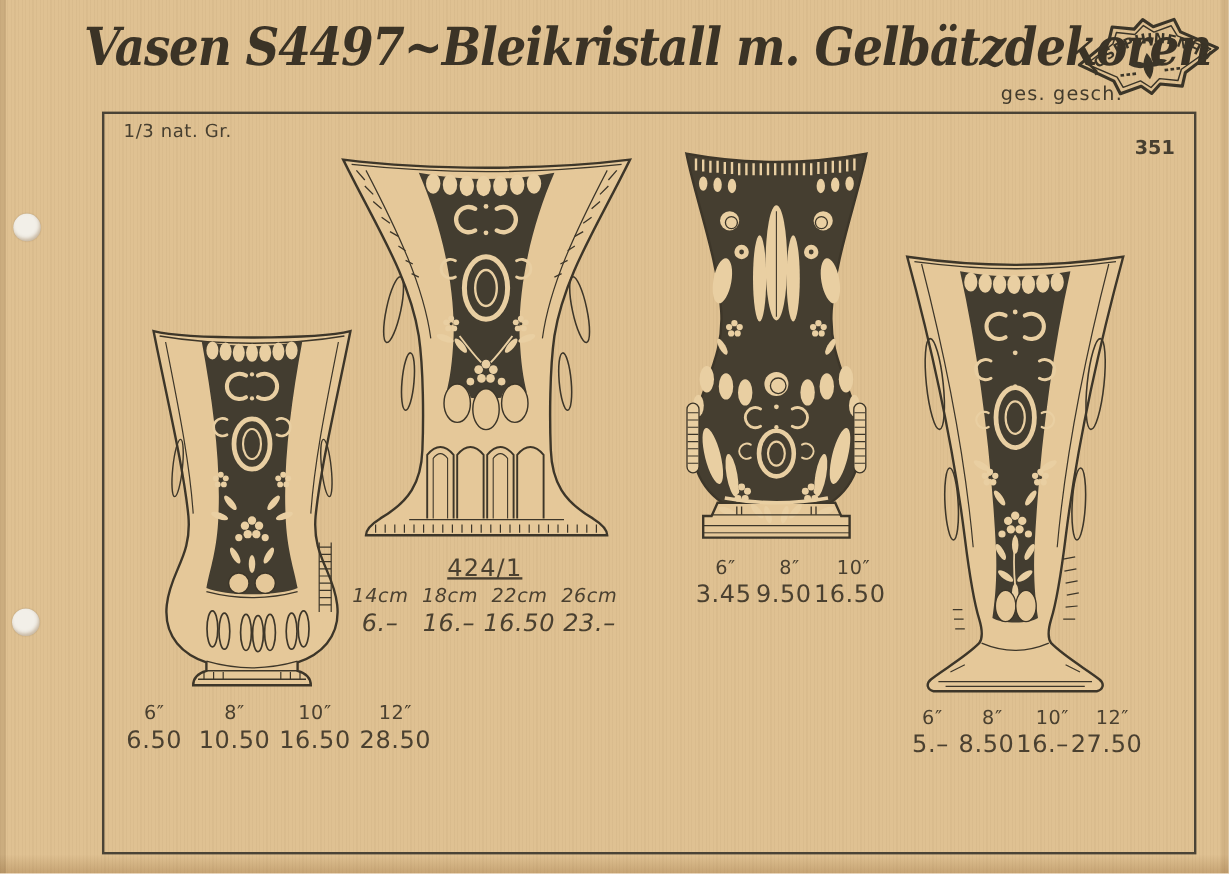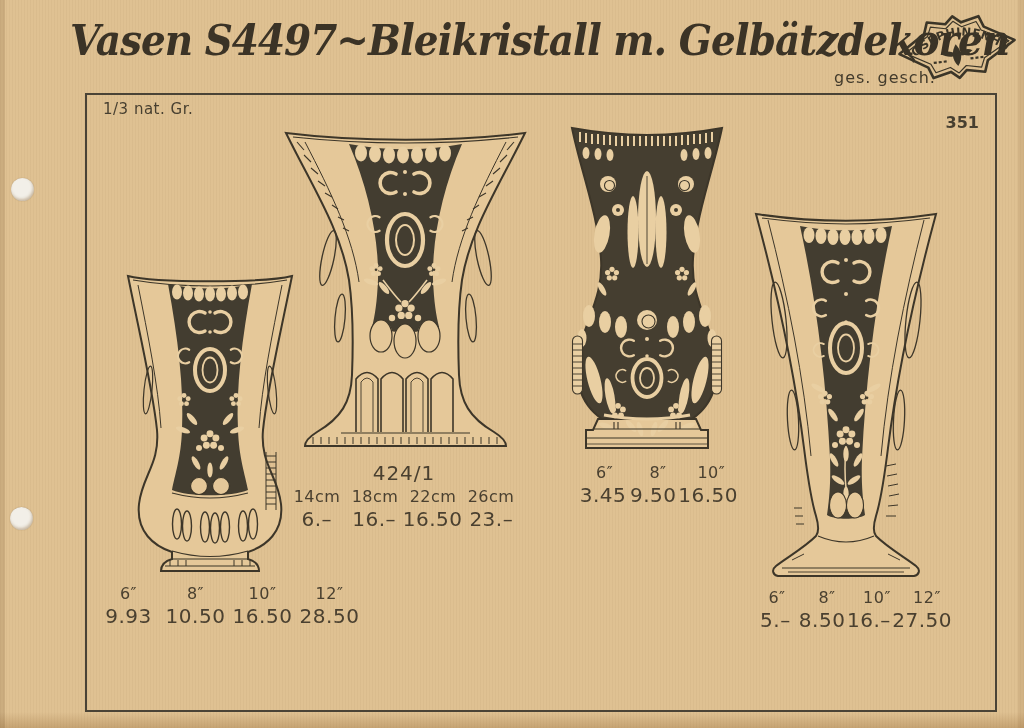--- a/index.html
+++ b/index.html
@@ -32,28 +32,28 @@
   .scale-note{position:absolute;left:16px;top:5px;font-size:15px;letter-spacing:.5px;color:#473f30;}
   .page-number{position:absolute;right:16px;top:18px;font-size:16px;color:#473f30;font-weight:bold;}
 
   .vase{position:absolute;}
   #vase1{left:120px;top:272px;}
   #vase2{left:283px;top:130px;}
   #vase3{left:556px;top:124px;}
   #vase4{left:748px;top:208px;}
 
   .caption{position:absolute;text-align:center;letter-spacing:.5px;}
-  .caption .model{font-size:20px;line-height:22px;margin-bottom:3px;letter-spacing:1px;}
+  .caption .model{font-size:20px;line-height:22px;margin-bottom:3px;letter-spacing:1px;text-decoration:underline;}
   .caption .grid{display:grid;}
   .caption .sizes span{font-size:16px;line-height:20px;}
   .caption .prices span{font-size:20px;line-height:25px;}
   #cap1{left:95px;top:584px;width:268px;}
   #cap1 .grid{grid-template-columns:repeat(4,1fr);}
   #cap2{left:288px;top:462px;width:232px;}
-  #cap2 .grid{grid-template-columns:repeat(4,1fr);}
+  #cap2 .grid{grid-template-columns:repeat(4,1fr);font-style:italic;}
   #cap3{left:578px;top:463px;width:160px;}
   #cap3 .grid{grid-template-columns:repeat(3,1fr);}
   #cap4{left:752px;top:588px;width:200px;}
   #cap4 .grid{grid-template-columns:repeat(4,1fr);}
 </style>
 </head>
 <body>
 
 <div class="page">
   <div class="edge-left"></div>
@@ -351,21 +351,21 @@
   </svg>
 
   <div id="cap1" class="caption">
     <div class="grid sizes">
       <span>6″</span>
       <span>8″</span>
       <span>10″</span>
       <span>12″</span>
     </div>
     <div class="grid prices">
-      <span>9.93</span>
+      <span>6.50</span>
       <span>10.50</span>
       <span>16.50</span>
       <span>28.50</span>
     </div>
   </div>
 
   <div id="cap2" class="caption">
     <div class="model">424/1</div>
     <div class="grid sizes">
       <span>14cm</span>

